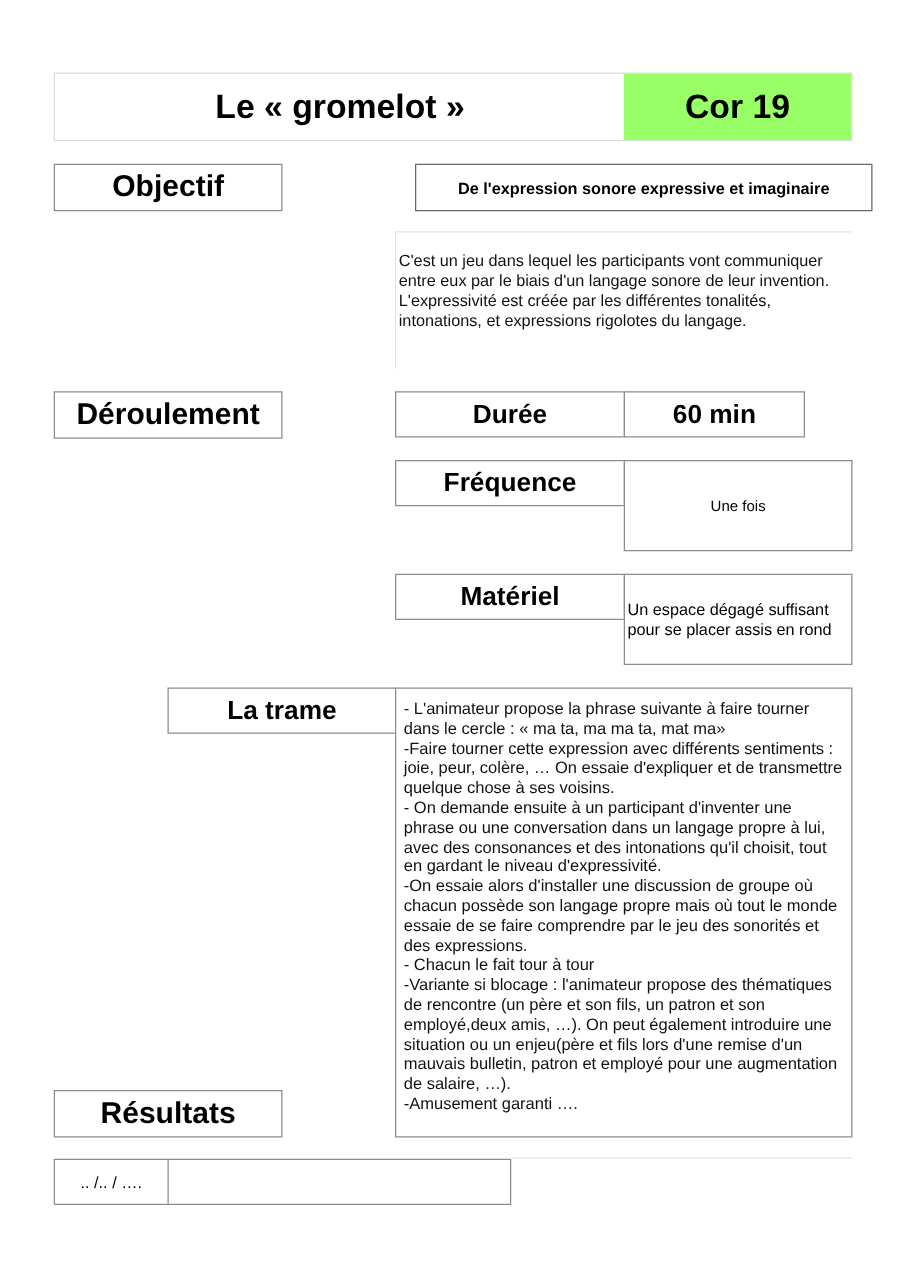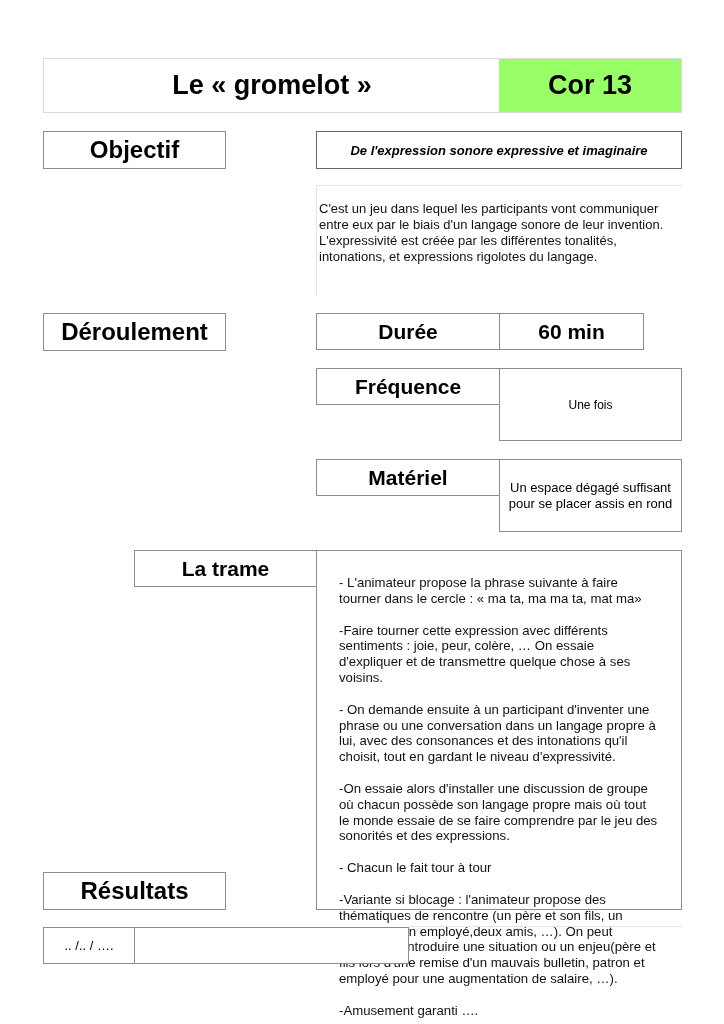--- a/index.html
+++ b/index.html
@@ -1,58 +1,58 @@
 <!DOCTYPE html>
 <html><head>
 <meta charset="utf-8">
 <style>
   * { box-sizing: border-box; margin: 0; padding: 0; }
   html, body { width: 724px; height: 1024px; background: #ffffff; overflow: hidden; }
   body { position: relative; font-family: "Liberation Sans", sans-serif; color: #000; }
   .box { position: absolute; border: 1px solid #8c8c8c; background: #fff; }
-  .center { display: flex; align-items: center; justify-content: center; text-align: center; }
+  .center { display: flex; align-items: center; justify-content: center; }
 
   #title-row { left: 43px; top: 58px; width: 639px; height: 55px; border: 1px solid #dcdcdc; }
   #title { position: absolute; left: 0; top: 0; width: 456px; height: 100%; font-size: 27px; font-weight: bold; }
   #code { position: absolute; right: 0; top: 0; width: 182px; height: 100%; background: #99ff66; font-size: 27px; font-weight: bold; }
 
   .label-lg { font-size: 24px; font-weight: bold; }
   .label-md { font-size: 21px; font-weight: bold; }
 
   #objectif-label { left: 43px; top: 131px; width: 183px; height: 38px; }
-  #objectif-value { left: 316px; top: 131px; width: 366px; height: 38px; font-size: 13px; font-weight: bold; border-color: #666; font-style: italic; }
+  #objectif-value { left: 332px; top: 131px; width: 366px; height: 38px; font-size: 13px; font-weight: bold; border-color: #666; }
   #description { position: absolute; left: 316px; top: 185px; width: 366px; height: 110px; border-top: 1px solid #e4e4e4; border-left: 1px solid #e4e4e4; font-size: 13px; line-height: 16px; padding: 15px 2px 0 2px; color: #111; }
 
   #deroulement-label { left: 43px; top: 313px; width: 183px; height: 38px; }
   #duree-label { left: 316px; top: 313px; width: 184px; height: 37px; }
   #duree-value { left: 499px; top: 313px; width: 145px; height: 37px; }
 
   #frequence-label { left: 316px; top: 368px; width: 184px; height: 37px; }
   #frequence-value { left: 499px; top: 368px; width: 183px; height: 73px; font-size: 12px; }
 
   #materiel-label { left: 316px; top: 459px; width: 184px; height: 37px; }
   #materiel-value { left: 499px; top: 459px; width: 183px; height: 73px; font-size: 13px; line-height: 16px; padding: 0 2px; }
 
   #trame-label { left: 134px; top: 550px; width: 183px; height: 37px; }
   #trame-value { left: 316px; top: 550px; width: 366px; height: 360px; font-size: 13.2px; line-height: 15.8px; padding: 8px 6px 0 6px; color: #111; }
-  #trame-value p { margin: 16px; }
+  #trame-value p { margin: 0; }
 
   #resultats-label { left: 43px; top: 872px; width: 183px; height: 38px; }
 
   #date-row { left: 43px; top: 927px; width: 366px; height: 37px; }
   #date-cell { position: absolute; left: 0; top: 0; width: 91px; height: 100%; border-right: 1px solid #8c8c8c; font-size: 13px; }
   #result-cell { position: absolute; left: 91px; top: 0; right: 0; height: 100%; }
   #bottom-line { position: absolute; left: 409px; top: 926px; width: 273px; height: 1px; background: #e4e4e4; }
 </style>
 </head>
 <body>
 
 <div id="title-row" class="box">
   <div id="title" class="center">Le « gromelot »</div>
-  <div id="code" class="center" style="background: rgb(153, 255, 102);">Cor 13</div>
+  <div id="code" class="center" style="background: rgb(153, 255, 102);">Cor 19</div>
 </div>
 
 <div id="objectif-label" class="box center label-lg">Objectif</div>
 <div id="objectif-value" class="box center">De l'expression sonore expressive et imaginaire</div>
 <div id="description">C'est un jeu dans lequel les participants vont communiquer entre eux par le biais d'un langage sonore de leur invention. L'expressivité est créée par les différentes tonalités, intonations, et expressions rigolotes du langage.</div>
 
 <div id="deroulement-label" class="box center label-lg">Déroulement</div>
 <div id="duree-label" class="box center label-md">Durée</div>
 <div id="duree-value" class="box center label-md">60 min</div>
 

